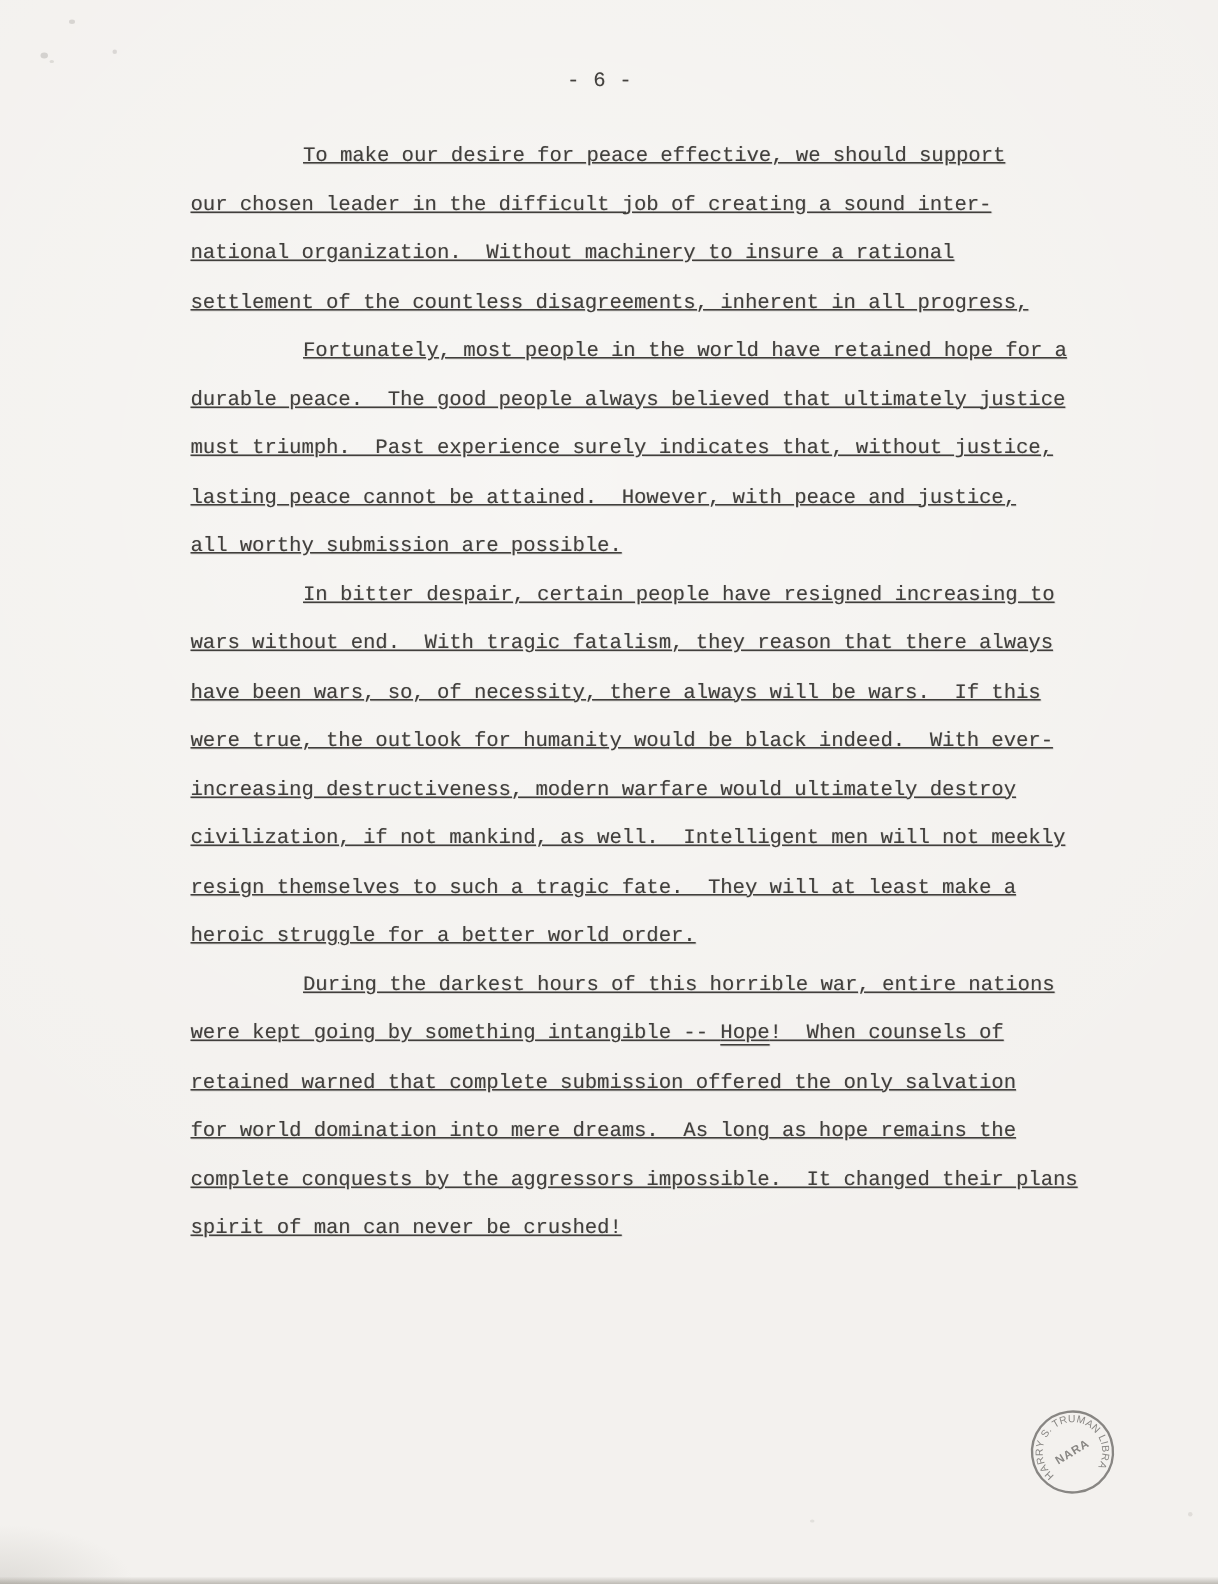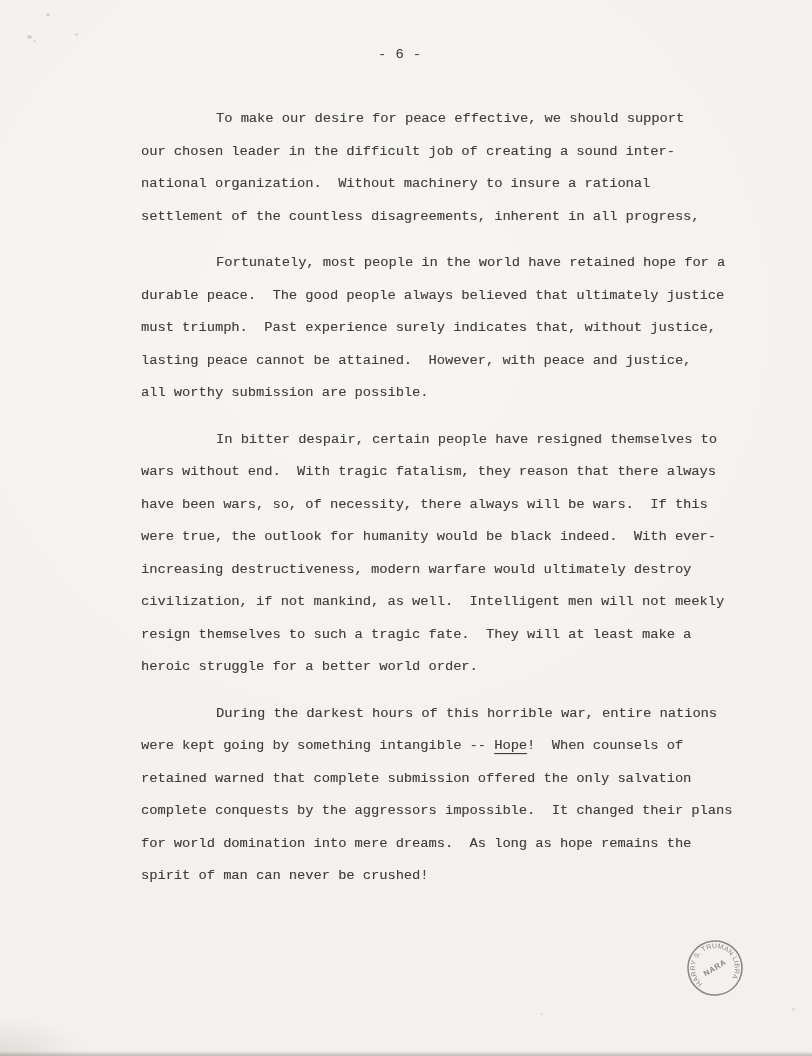--- a/index.html
+++ b/index.html
@@ -60,21 +60,21 @@
   .text-block {
     position: absolute;
     left: 127px;
     top: 89px;
     width: 625px;
     color: #413f3c;
     font-size: 13.7px;
     line-height: 32.5px;
     text-shadow: 0.3px 0.3px 0.5px rgba(65,63,60,0.4);
   }
-  .para { margin: 14px; }
+  .para { margin: 0; text-decoration: underline; }
   .line {
     white-space: pre;
     height: 32.5px;
   }
   .para .line:first-child { text-indent: 75px; }
   .u {
     text-decoration: underline;
     text-underline-offset: 3.5px;
     text-decoration-thickness: 1px;
   }
@@ -115,36 +115,36 @@
 
     <div class="para">
       <div class="line">Fortunately, most people in the world have retained hope for a</div>
       <div class="line">durable peace.  The good people always believed that ultimately justice</div>
       <div class="line">must triumph.  Past experience surely indicates that, without justice,</div>
       <div class="line">lasting peace cannot be attained.  However, with peace and justice,</div>
       <div class="line">all worthy submission are possible.</div>
     </div>
 
     <div class="para">
-      <div class="line">In bitter despair, certain people have resigned themselves to</div>
+      <div class="line">In bitter despair, certain people have resigned increasing to</div>
       <div class="line">wars without end.  With tragic fatalism, they reason that there always</div>
       <div class="line">have been wars, so, of necessity, there always will be wars.  If this</div>
       <div class="line">were true, the outlook for humanity would be black indeed.  With ever-</div>
       <div class="line">increasing destructiveness, modern warfare would ultimately destroy</div>
       <div class="line">civilization, if not mankind, as well.  Intelligent men will not meekly</div>
       <div class="line">resign themselves to such a tragic fate.  They will at least make a</div>
       <div class="line">heroic struggle for a better world order.</div>
     </div>
 
     <div class="para">
       <div class="line">During the darkest hours of this horrible war, entire nations</div>
       <div class="line"><span>were kept going by something intangible -- </span><span class="u">Hope</span><span>!  When counsels of</span></div>
       <div class="line">retained warned that complete submission offered the only salvation</div>
+      <div class="line">for world domination into mere dreams.  As long as hope remains the</div>
       <div class="line">complete conquests by the aggressors impossible.  It changed their plans</div>
-      <div class="line">for world domination into mere dreams.  As long as hope remains the</div>
       <div class="line">spirit of man can never be crushed!</div>
     </div>
 
   </div>
 
   <div class="stamp">
     <svg viewBox="0 0 100 100" xmlns="http://www.w3.org/2000/svg">
       <circle cx="50" cy="50" r="45" fill="none" stroke="#6b6966" stroke-width="2.6"></circle>
       <path id="ring-path" d="M 26.7 73.3 A 33 33 0 1 1 73.3 73.3" fill="none"></path>
       <text font-family="Liberation Sans, sans-serif" font-size="11.5" letter-spacing="0.4" fill="#6b6966">

